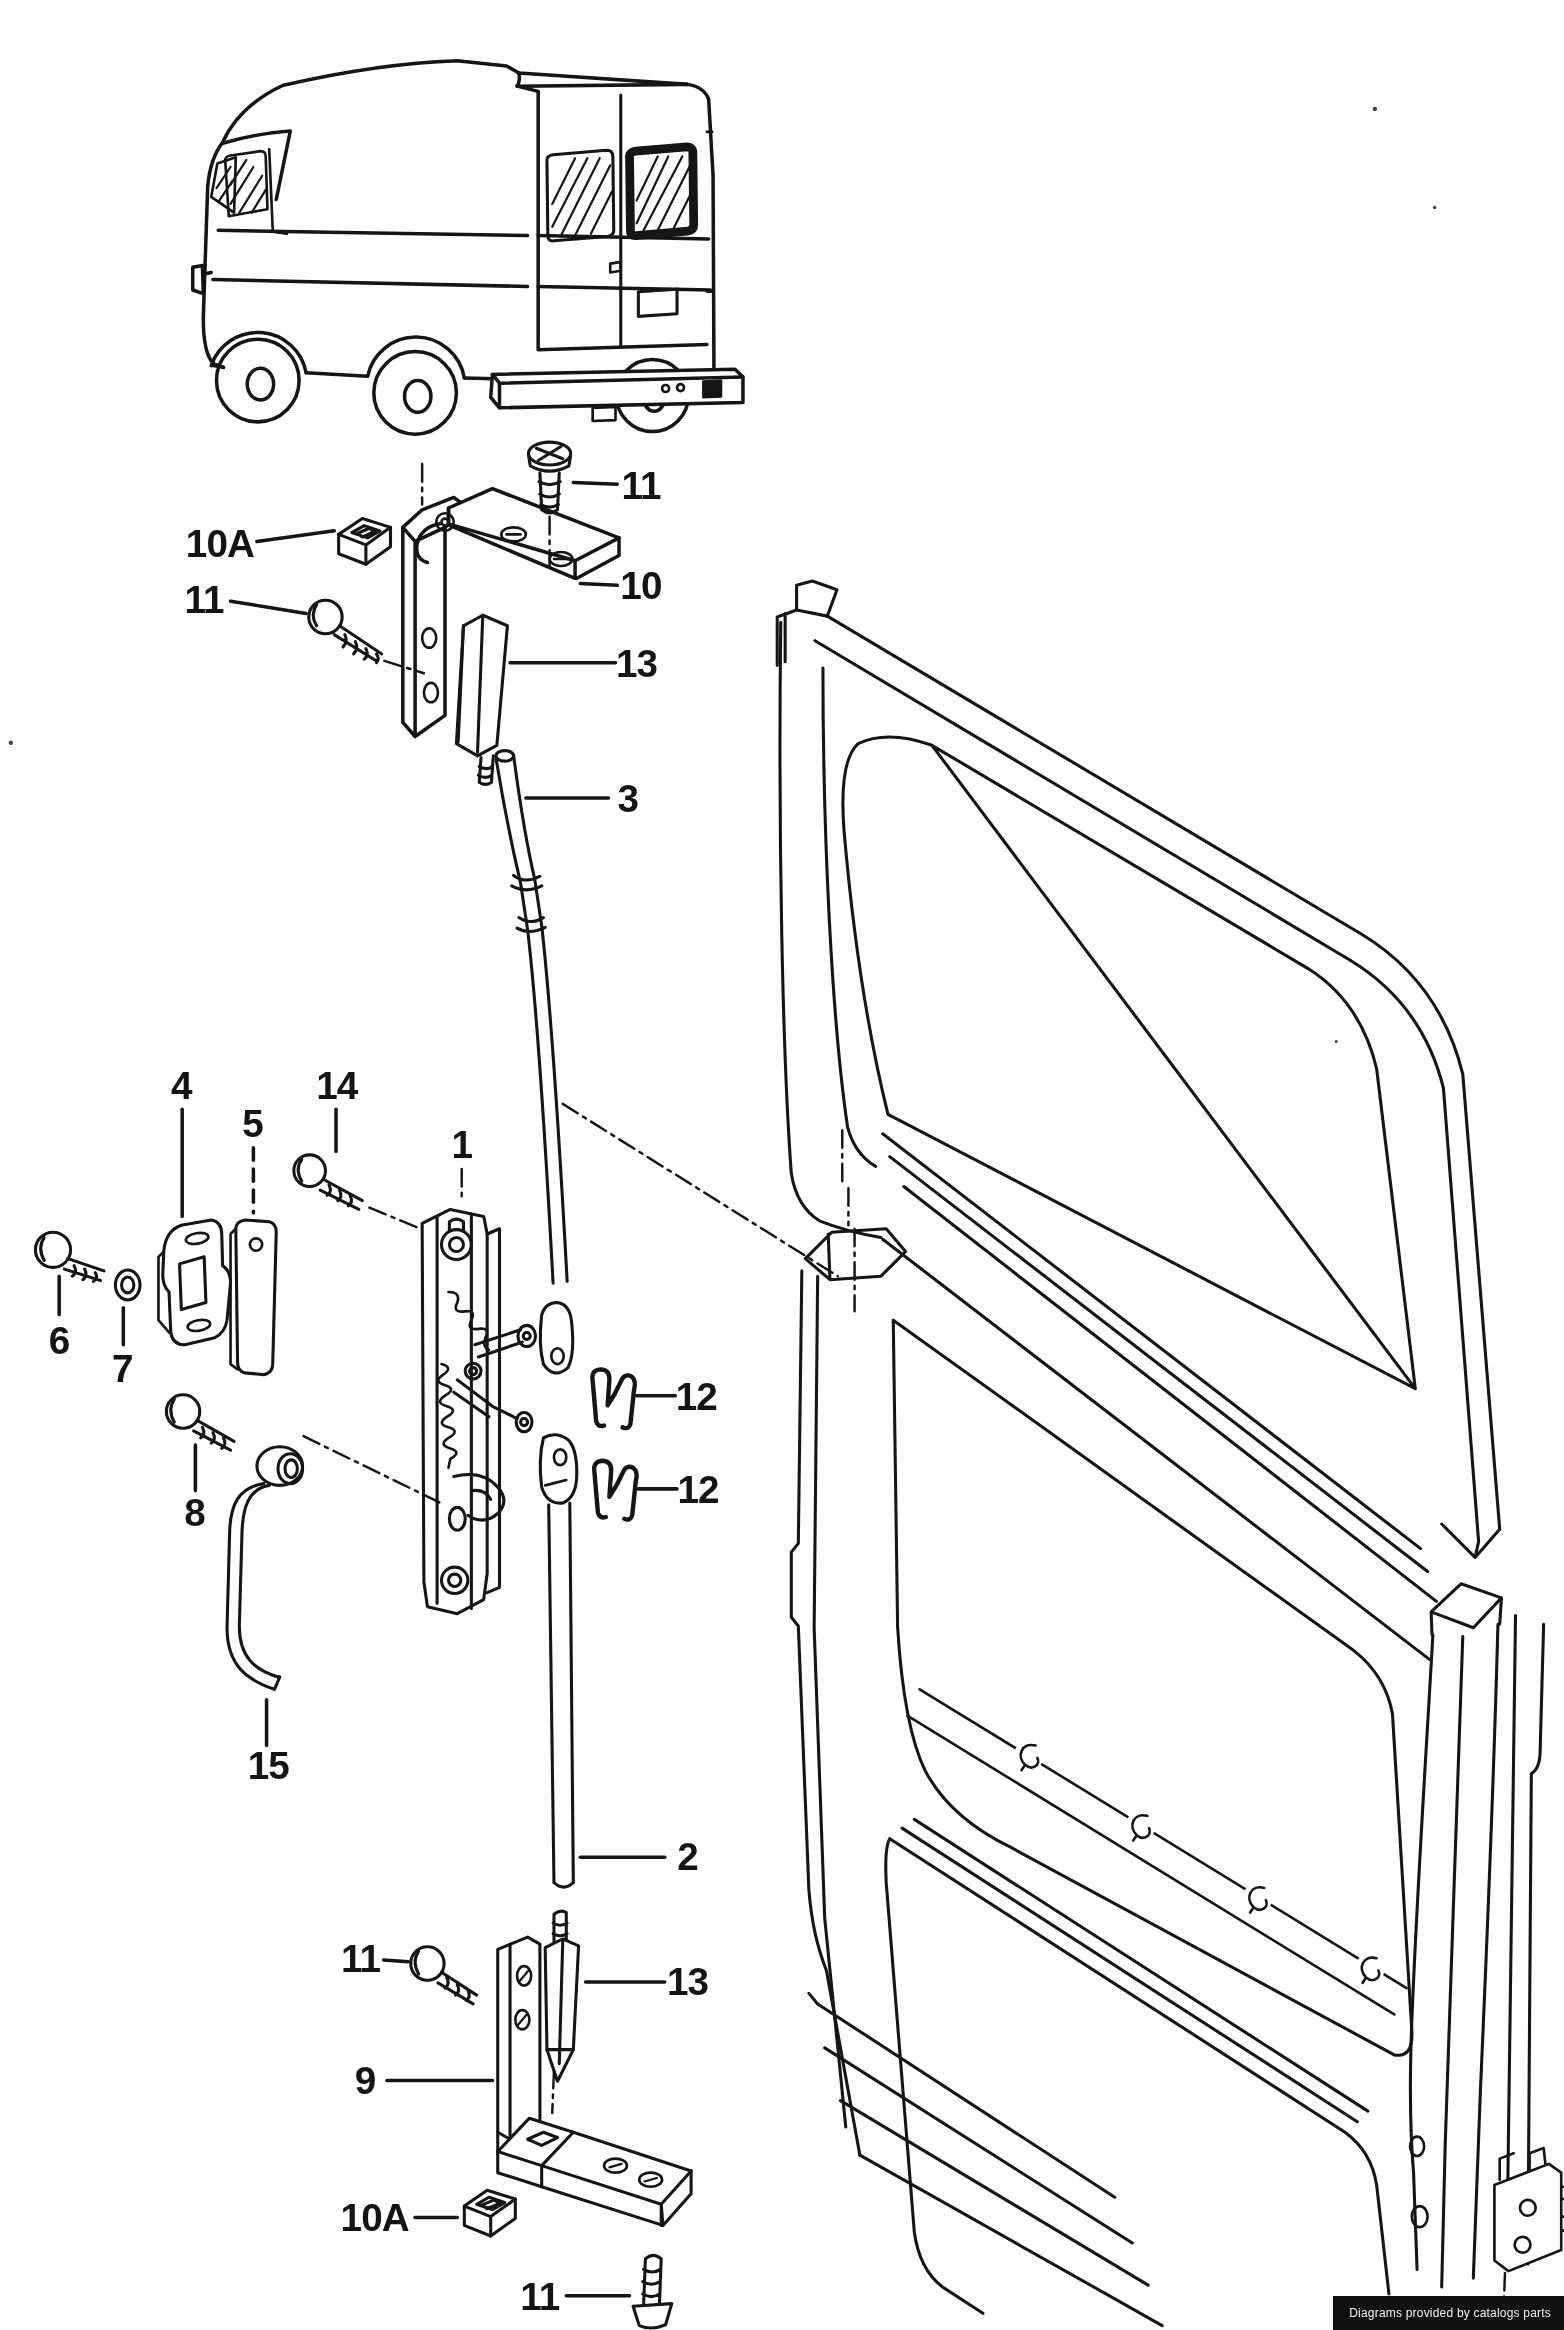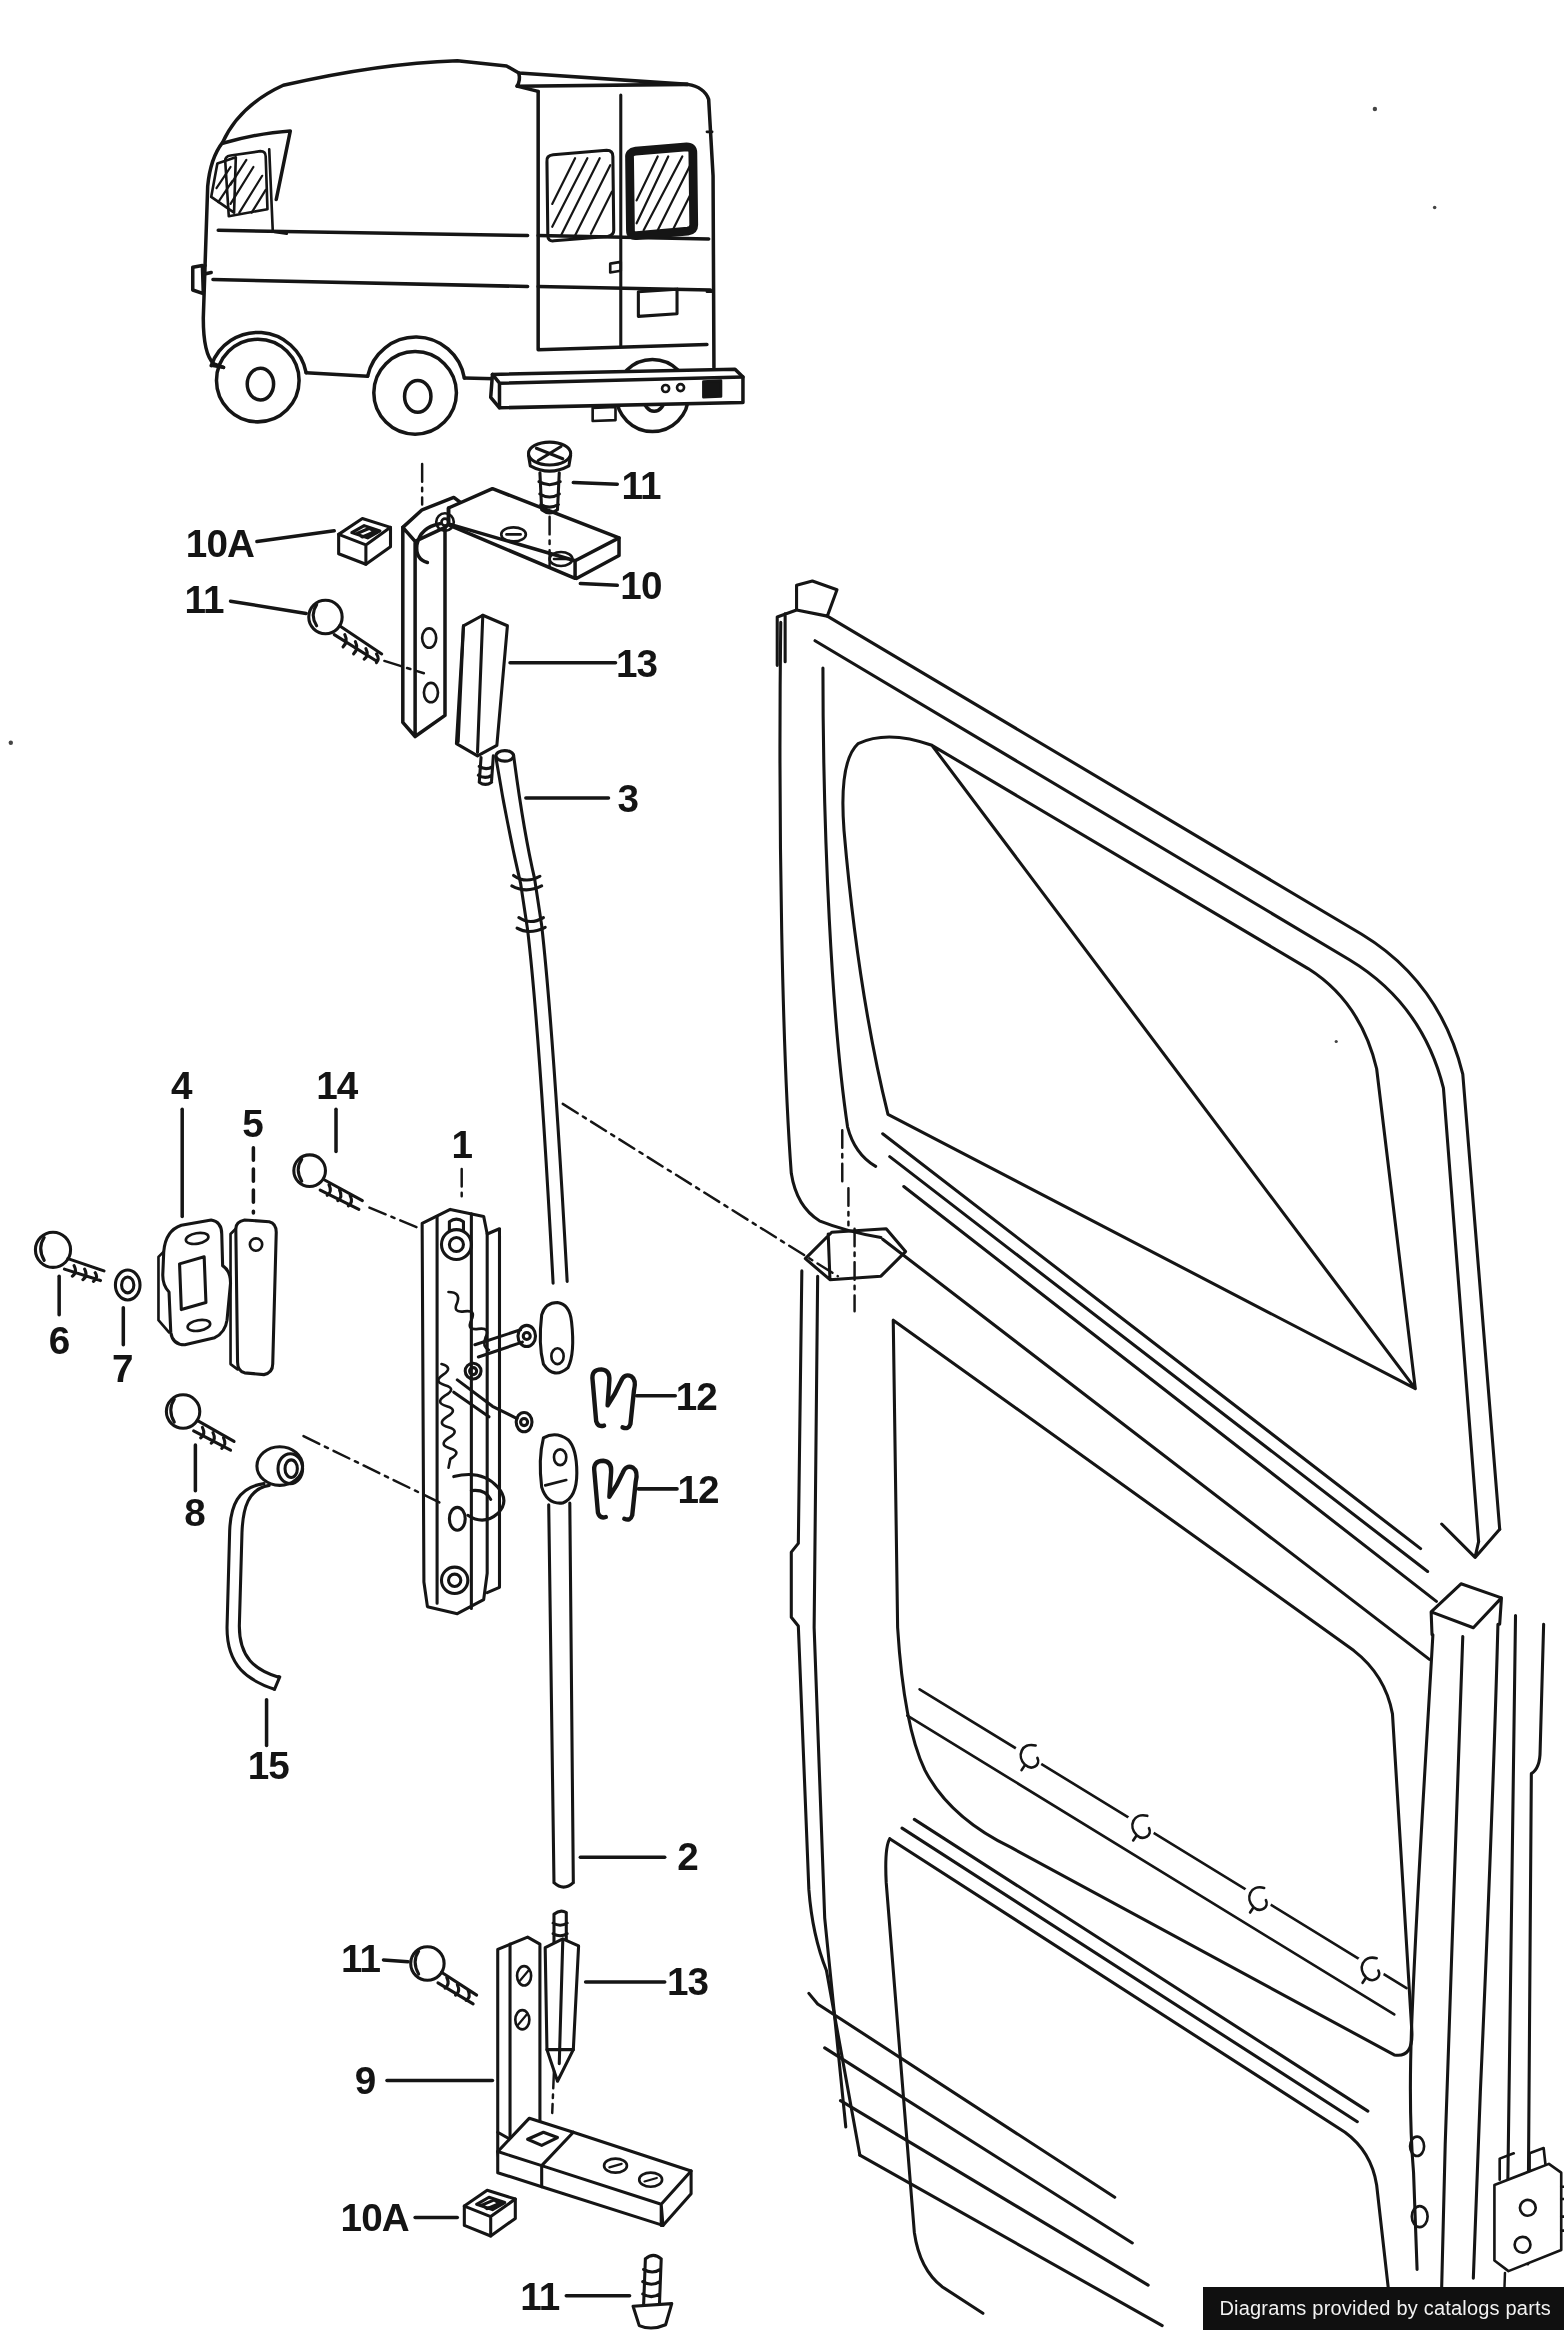--- a/index.html
+++ b/index.html
@@ -2,21 +2,21 @@
 <html style="font-size:14px"><head>
 <meta charset="utf-8">
 <style>
   html,body{margin:0;padding:0;background:#e8e8e8;}
   .page{position:relative;width:1565px;height:2330px;background:#ffffff;overflow:hidden;
         font-family:"Liberation Sans",sans-serif;}
   svg{position:absolute;left:0;top:0;}
   .callout-text{font-family:"Liberation Sans",sans-serif;font-weight:bold;font-size:44px;
         fill:#141414;letter-spacing:-1px;}
   .badge{position:absolute;right:0;bottom:0;background:#101010;color:#f2f2f2;
-        font-size:20px;padding:9.7px 14px 10.5px 16px;letter-spacing:0.2px;}
+        font-size:12px;padding:9.7px 14px 10.5px 16px;letter-spacing:0.2px;}
   path,line,circle,ellipse,polyline{vector-effect:none;}
 </style>
 </head>
 <body>
 
 <div class="page">
 <svg width="1565" height="2330" viewBox="0 0 1780 2651">
   <g fill="none" stroke="#151515" stroke-width="4" stroke-linecap="round" stroke-linejoin="round">
 
     <g>

